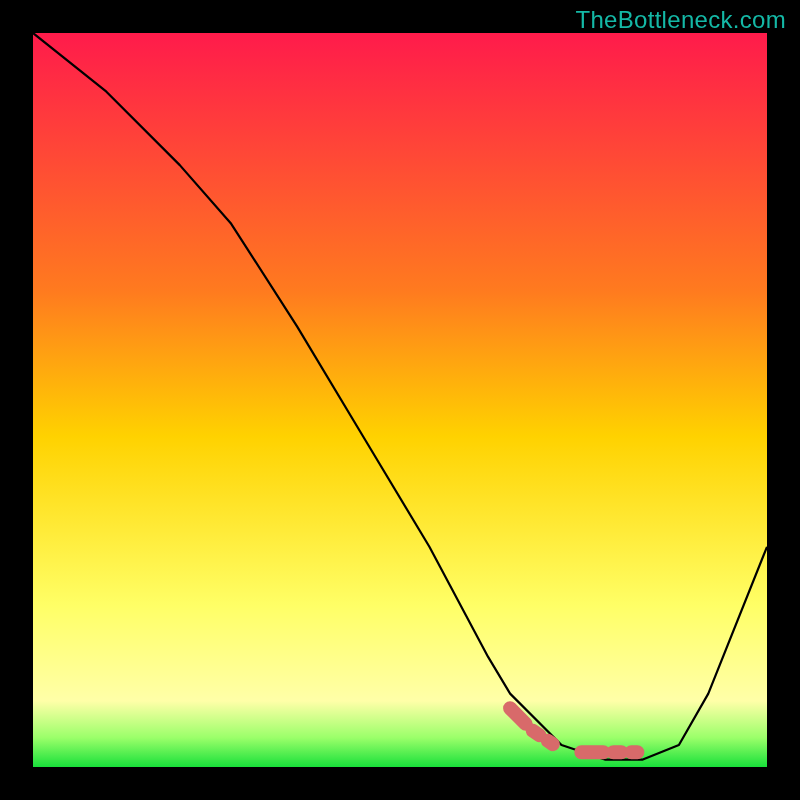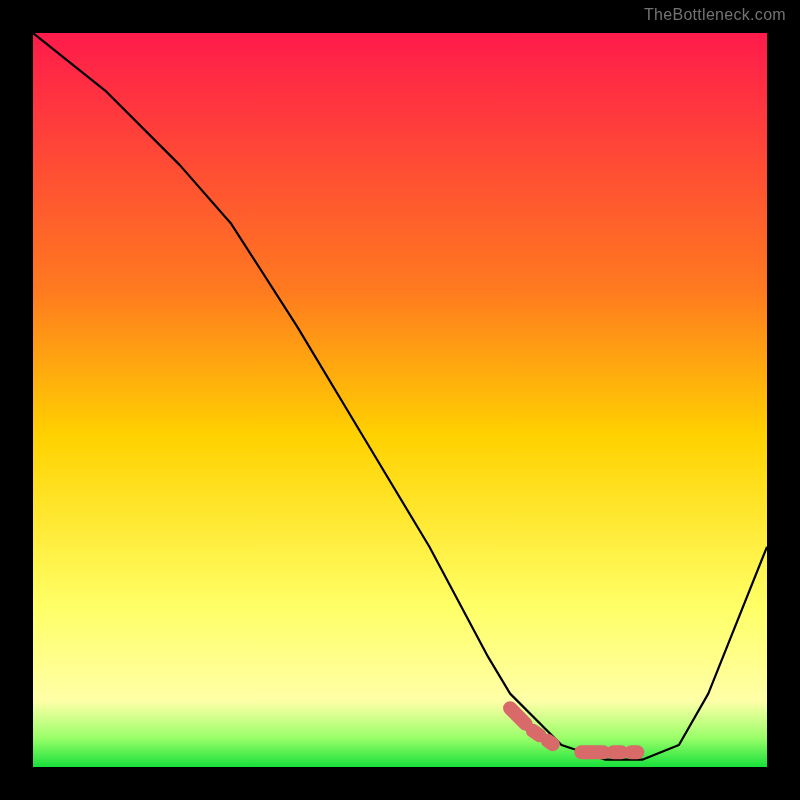--- a/index.html
+++ b/index.html
@@ -23,22 +23,22 @@
     position: absolute;
     left: 0;
     top: 0;
     width: 734px;
     height: 734px;
   }
   .watermark {
     position: absolute;
     top: 6px;
     right: 14px;
-    color: #737373;
-    font-size: 16px;
+    color: #14b8a6;
+    font-size: 24px;
     font-weight: 500;
     letter-spacing: 0.3px;
     user-select: none;
   }
 </style>
 </head>
 <body>
 
 <div class="watermark">TheBottleneck.com</div>
 

